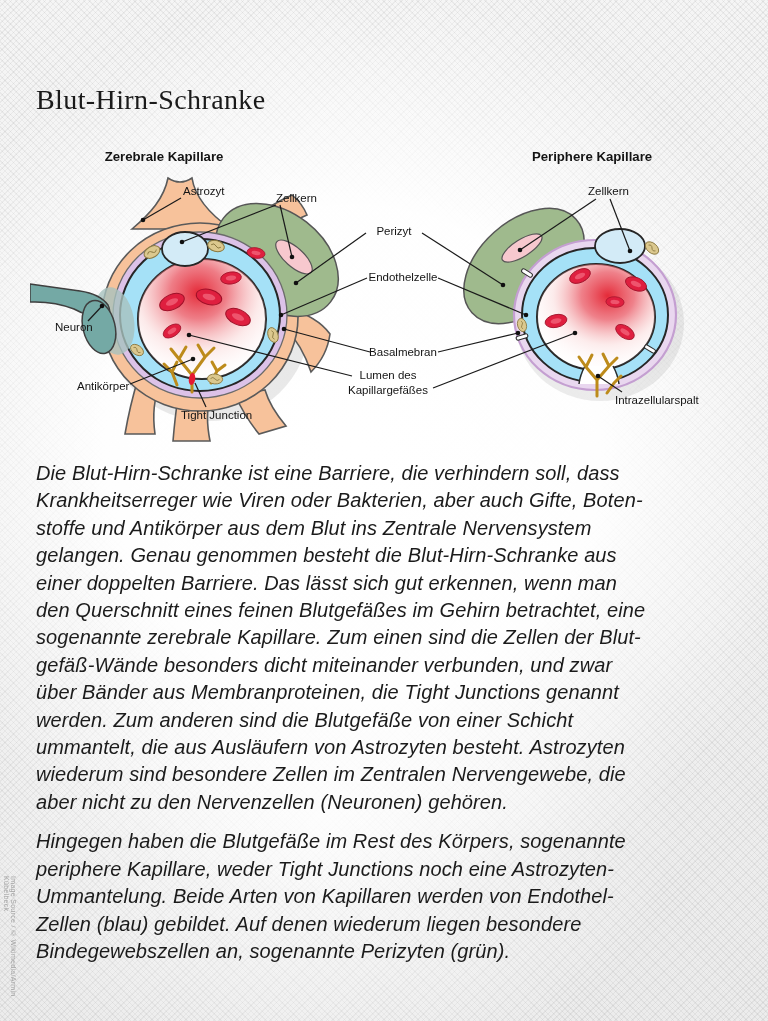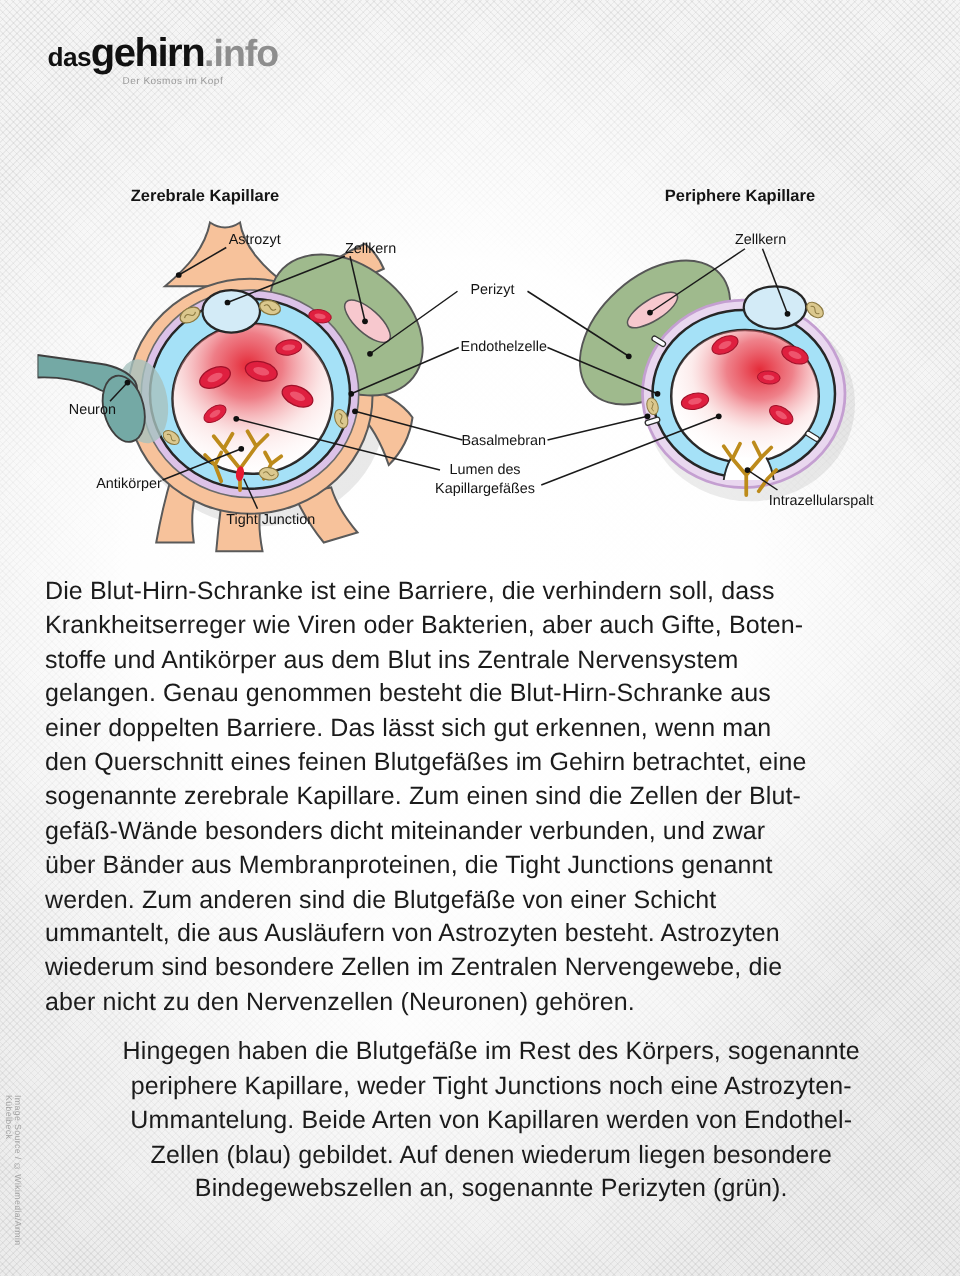--- a/index.html
+++ b/index.html
@@ -15,34 +15,31 @@
   .logo{position:absolute;left:38px;top:24px;white-space:nowrap;cursor:pointer;}
   .logo .das{font-weight:bold;font-size:21px;color:#111;letter-spacing:-.5px;}
   .logo .gehirn{font-weight:bold;font-size:32px;color:#111;letter-spacing:-1.2px;}
   .logo .info{font-weight:bold;font-size:30px;color:#8e8e8e;letter-spacing:-.8px;}
   .logo .tagline{position:absolute;left:60px;top:36px;font-size:8px;color:#9a9a9a;letter-spacing:.4px;}
   .title{position:absolute;left:36px;top:84px;font-family:"Liberation Serif",serif;font-size:28px;color:#1a1a1a;letter-spacing:.4px;}
   .diagram{position:absolute;left:30px;top:145px;width:710px;height:300px;text-decoration:underline;}
   svg text{font-family:"Liberation Sans",sans-serif;font-size:11.5px;fill:#141414;}
   svg text.dtitle{font-size:13.2px;font-weight:bold;}
   .article{position:absolute;left:36px;top:460px;width:714px;font-size:20px;line-height:27.4px;color:#1b1b1b;letter-spacing:.1px;}
-  .article p{margin:0;white-space:pre-line;}
-  .article p + p{margin-top:12px;text-align:center;}
+  .article p{margin:0;white-space:pre-line;font-style:italic;}
+  .article p + p{margin-top:12px;}
   .credit{position:absolute;left:3px;top:876px;writing-mode:vertical-rl;font-size:7px;color:#a3a3a3;letter-spacing:.3px;}
 </style>
 </head>
 <body>
 
 <div class="page">
 
-  <div class="logo">
-    <span class="das">das</span><span class="gehirn">gehirn</span><span class="info">.info</span>
-    <span class="tagline">Der Kosmos im Kopf</span>
-  </div>
-
+
+  <div class="title">Blut-Hirn-Schranke</div>
 
   <div class="diagram">
   <svg width="710" height="300" viewBox="0 0 710 300">
     <defs>
       <radialGradient id="glowL" cx="0.47" cy="0.28" r="0.78">
         <stop offset="0" stop-color="#e31f2e" stop-opacity="0.95"></stop>
         <stop offset="0.28" stop-color="#e84b58" stop-opacity="0.72"></stop>
         <stop offset="0.62" stop-color="#f5b5b5" stop-opacity="0.28"></stop>
         <stop offset="1" stop-color="#ffffff" stop-opacity="0"></stop>
       </radialGradient>

